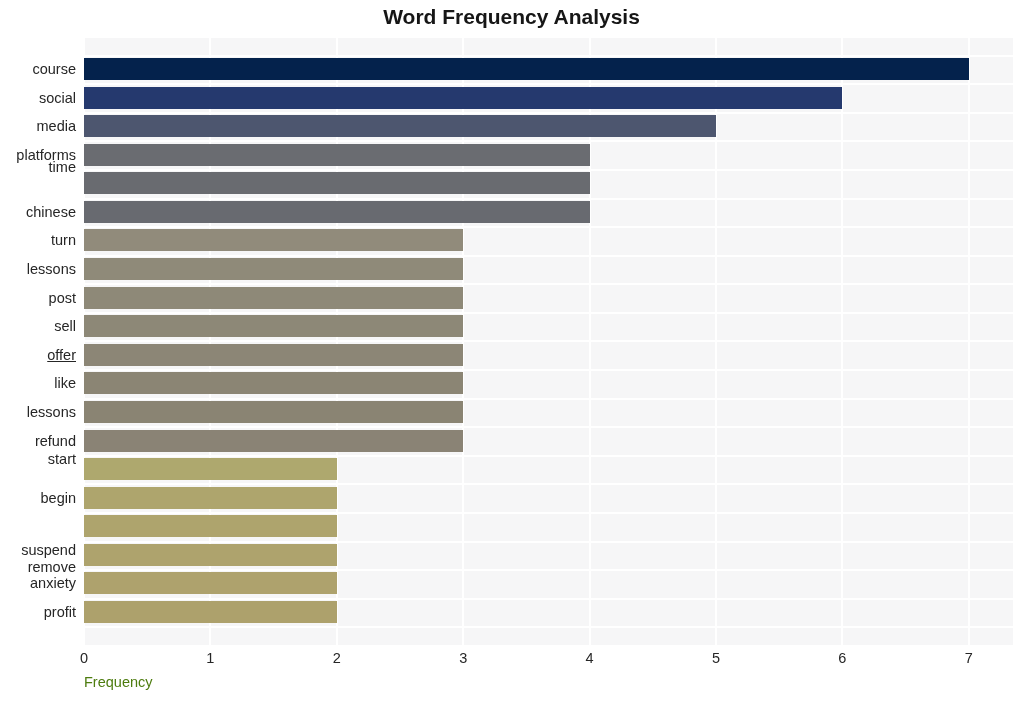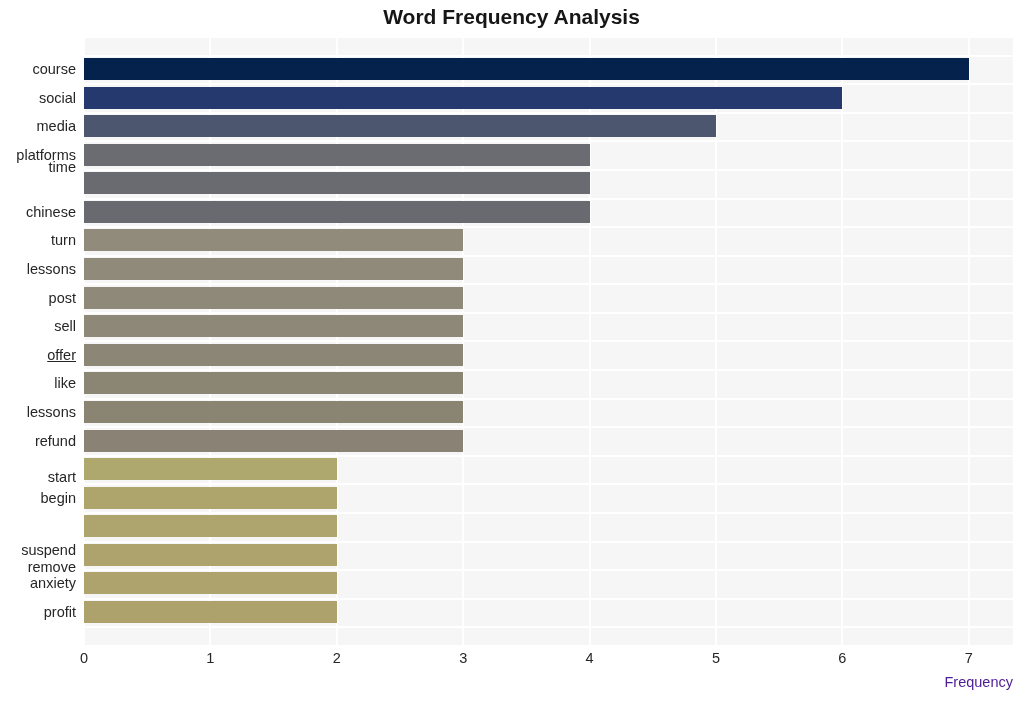--- a/index.html
+++ b/index.html
@@ -105,23 +105,23 @@
     text-align: center;
     font-size: 14.5px;
     color: #262626;
   }
 
   #x-axis-title {
     position: absolute;
     left: 84px;
     top: 674px;
     width: 929px;
-    text-align: right;
+    text-align: left;
     font-size: 14.5px;
-    color: #4c1d95;
+    color: #4d7c0f;
   }
 </style>
 </head>
 <body>
 
 <div id="chart-root">
 
   <div id="chart-title">Word Frequency Analysis</div>
 
   <div id="plot-area">
@@ -190,21 +190,21 @@
       <div class="ytick" style="top: 120px;">time</div>
       <div class="ytick" style="top: 165px;">chinese</div>
       <div class="ytick" style="top: 193px;">turn</div>
       <div class="ytick" style="top: 222px;">lessons</div>
       <div class="ytick" style="top: 251px;">post</div>
       <div class="ytick" style="top: 279px;">sell</div>
       <div class="ytick" style="top: 308px; text-decoration: underline;">offer</div>
       <div class="ytick" style="top: 336px;">like</div>
       <div class="ytick" style="top: 365px; text-align: right;">lessons</div>
       <div class="ytick" style="top: 394px;">refund</div>
-      <div class="ytick" style="top: 430px;">start</div>
+      <div class="ytick" style="top: 412px;">start</div>
       <div class="ytick" style="top: 451px;">begin</div>
       <div class="ytick" style="top: 479px; margin-top: 24px;">suspend</div>
       <div class="ytick" style="top: 520px;">remove</div>
       <div class="ytick" style="top: 536px;">anxiety</div>
       <div class="ytick" style="top: 565px;">profit</div>
     </div>
 
   <div id="x-axis-labels">
       <div class="xtick" style="left: 0px;">0</div>
       <div class="xtick" style="left: 126.395px;">1</div>

